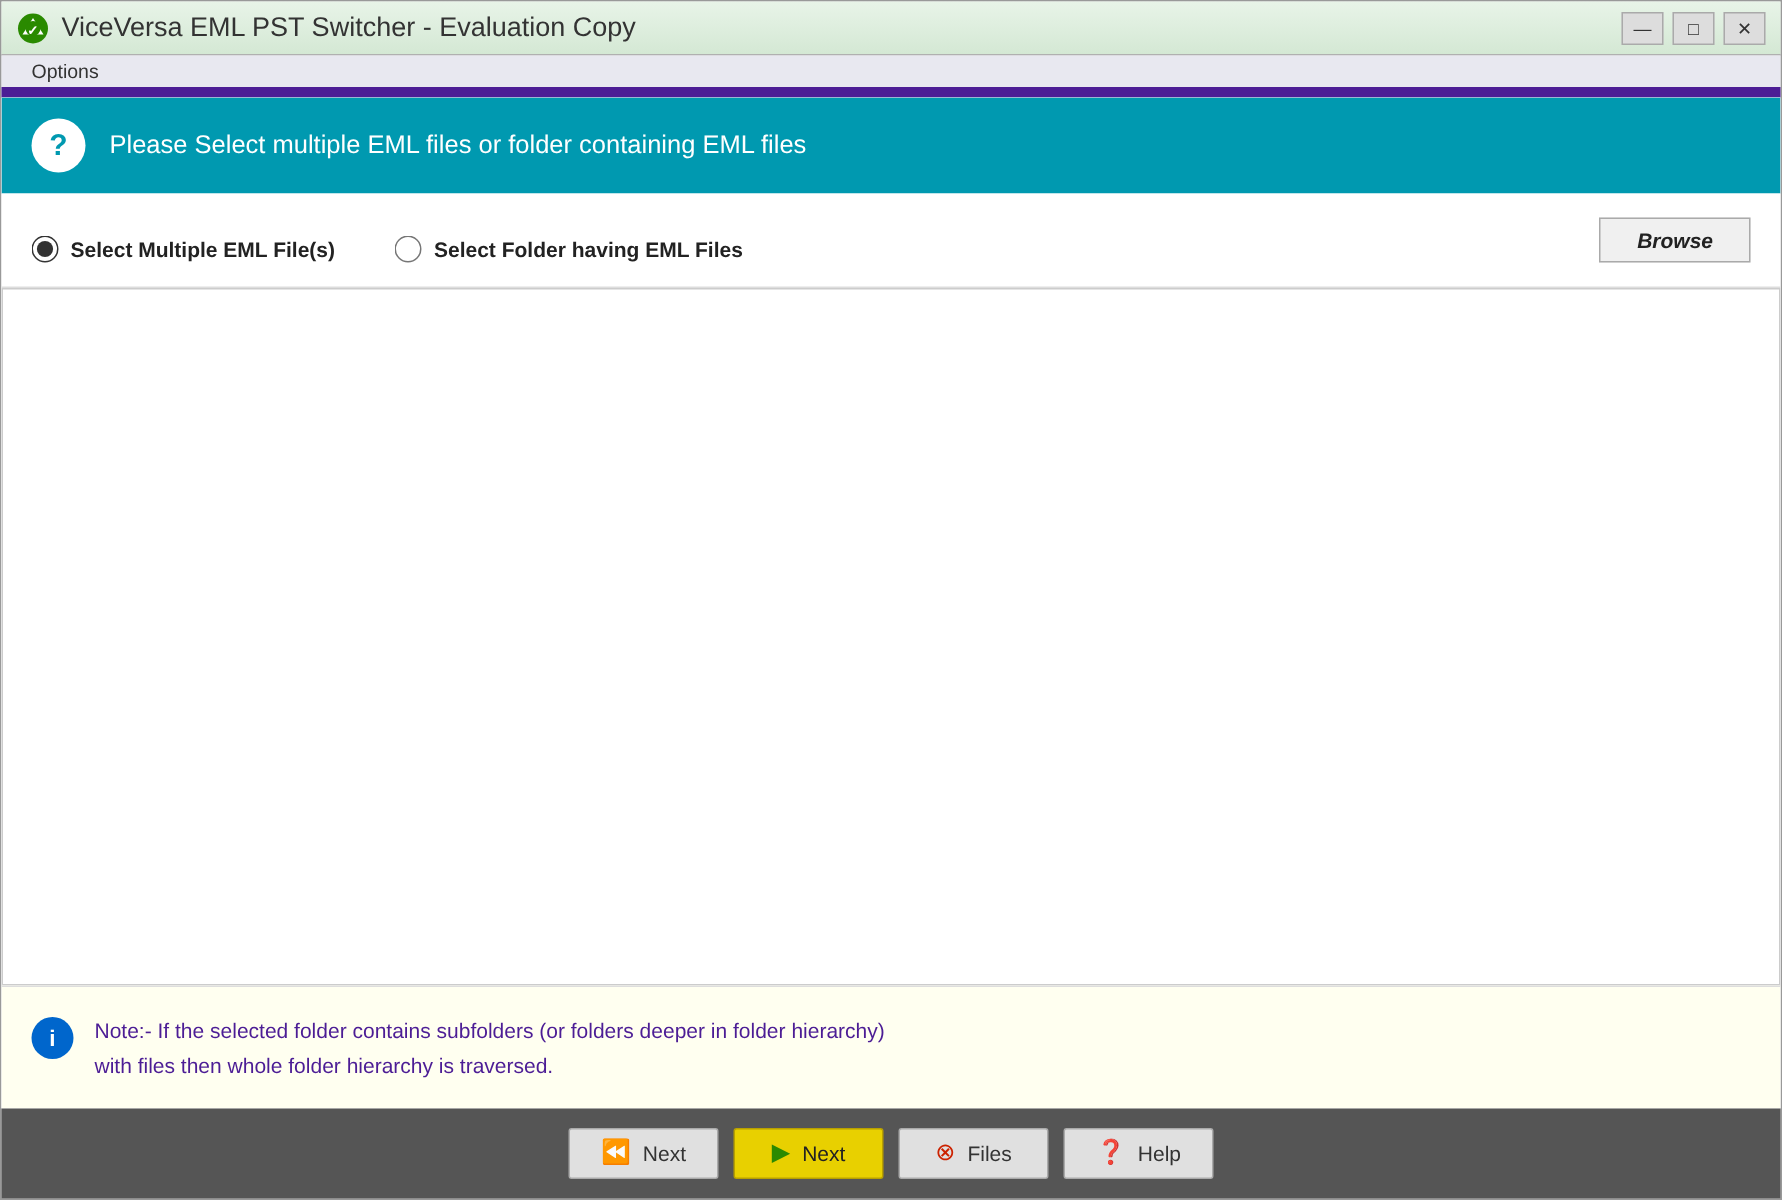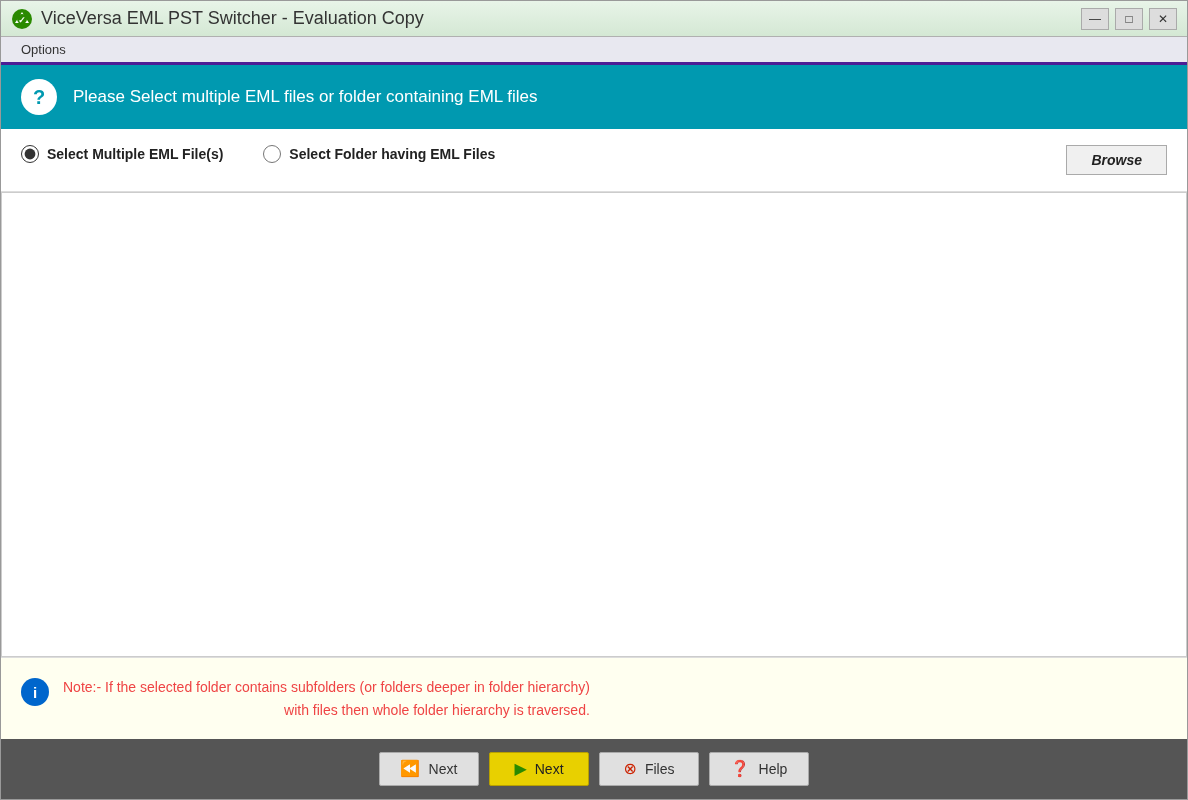--- a/index.html
+++ b/index.html
@@ -59,21 +59,21 @@
       color: #333;
     }
 
     
     .menu-bar {
       background: #e8e8f0;
       height: 28px;
       display: flex;
       align-items: center;
       padding: 0 10px;
-      border-bottom: 3px solid #4c1d95;
+      border-bottom: 7px solid #4c1d95;
       flex-shrink: 0;
     }
     .menu-item {
       padding: 3px 10px;
       cursor: pointer;
       font-size: 13px;
       color: #333;
     }
 
     
@@ -110,21 +110,21 @@
     }
     .header-title {
       color: white;
       font-size: 17px;
       font-weight: 400;
     }
 
     
     .options-row {
       display: flex;
-      align-items: flex-start;
+      align-items: flex-end;
       padding: 16px 20px;
       border-bottom: 1px solid #ddd;
       gap: 40px;
       flex-shrink: 0;
       background: white;
     }
     .radio-label {
       display: flex;
       align-items: center;
       gap: 8px;
@@ -179,23 +179,22 @@
       align-items: center;
       justify-content: center;
       color: white;
       font-weight: bold;
       font-size: 15px;
       flex-shrink: 0;
       margin-top: 2px;
     }
     .note-text {
       font-size: 14px;
-      color: #ef4444;
+      color: #4c1d95;
       line-height: 1.6;
-      text-align: right;
     }
 
     
     .bottom-bar {
       background: #555;
       height: 60px;
       display: flex;
       align-items: center;
       justify-content: center;
       gap: 10px;

